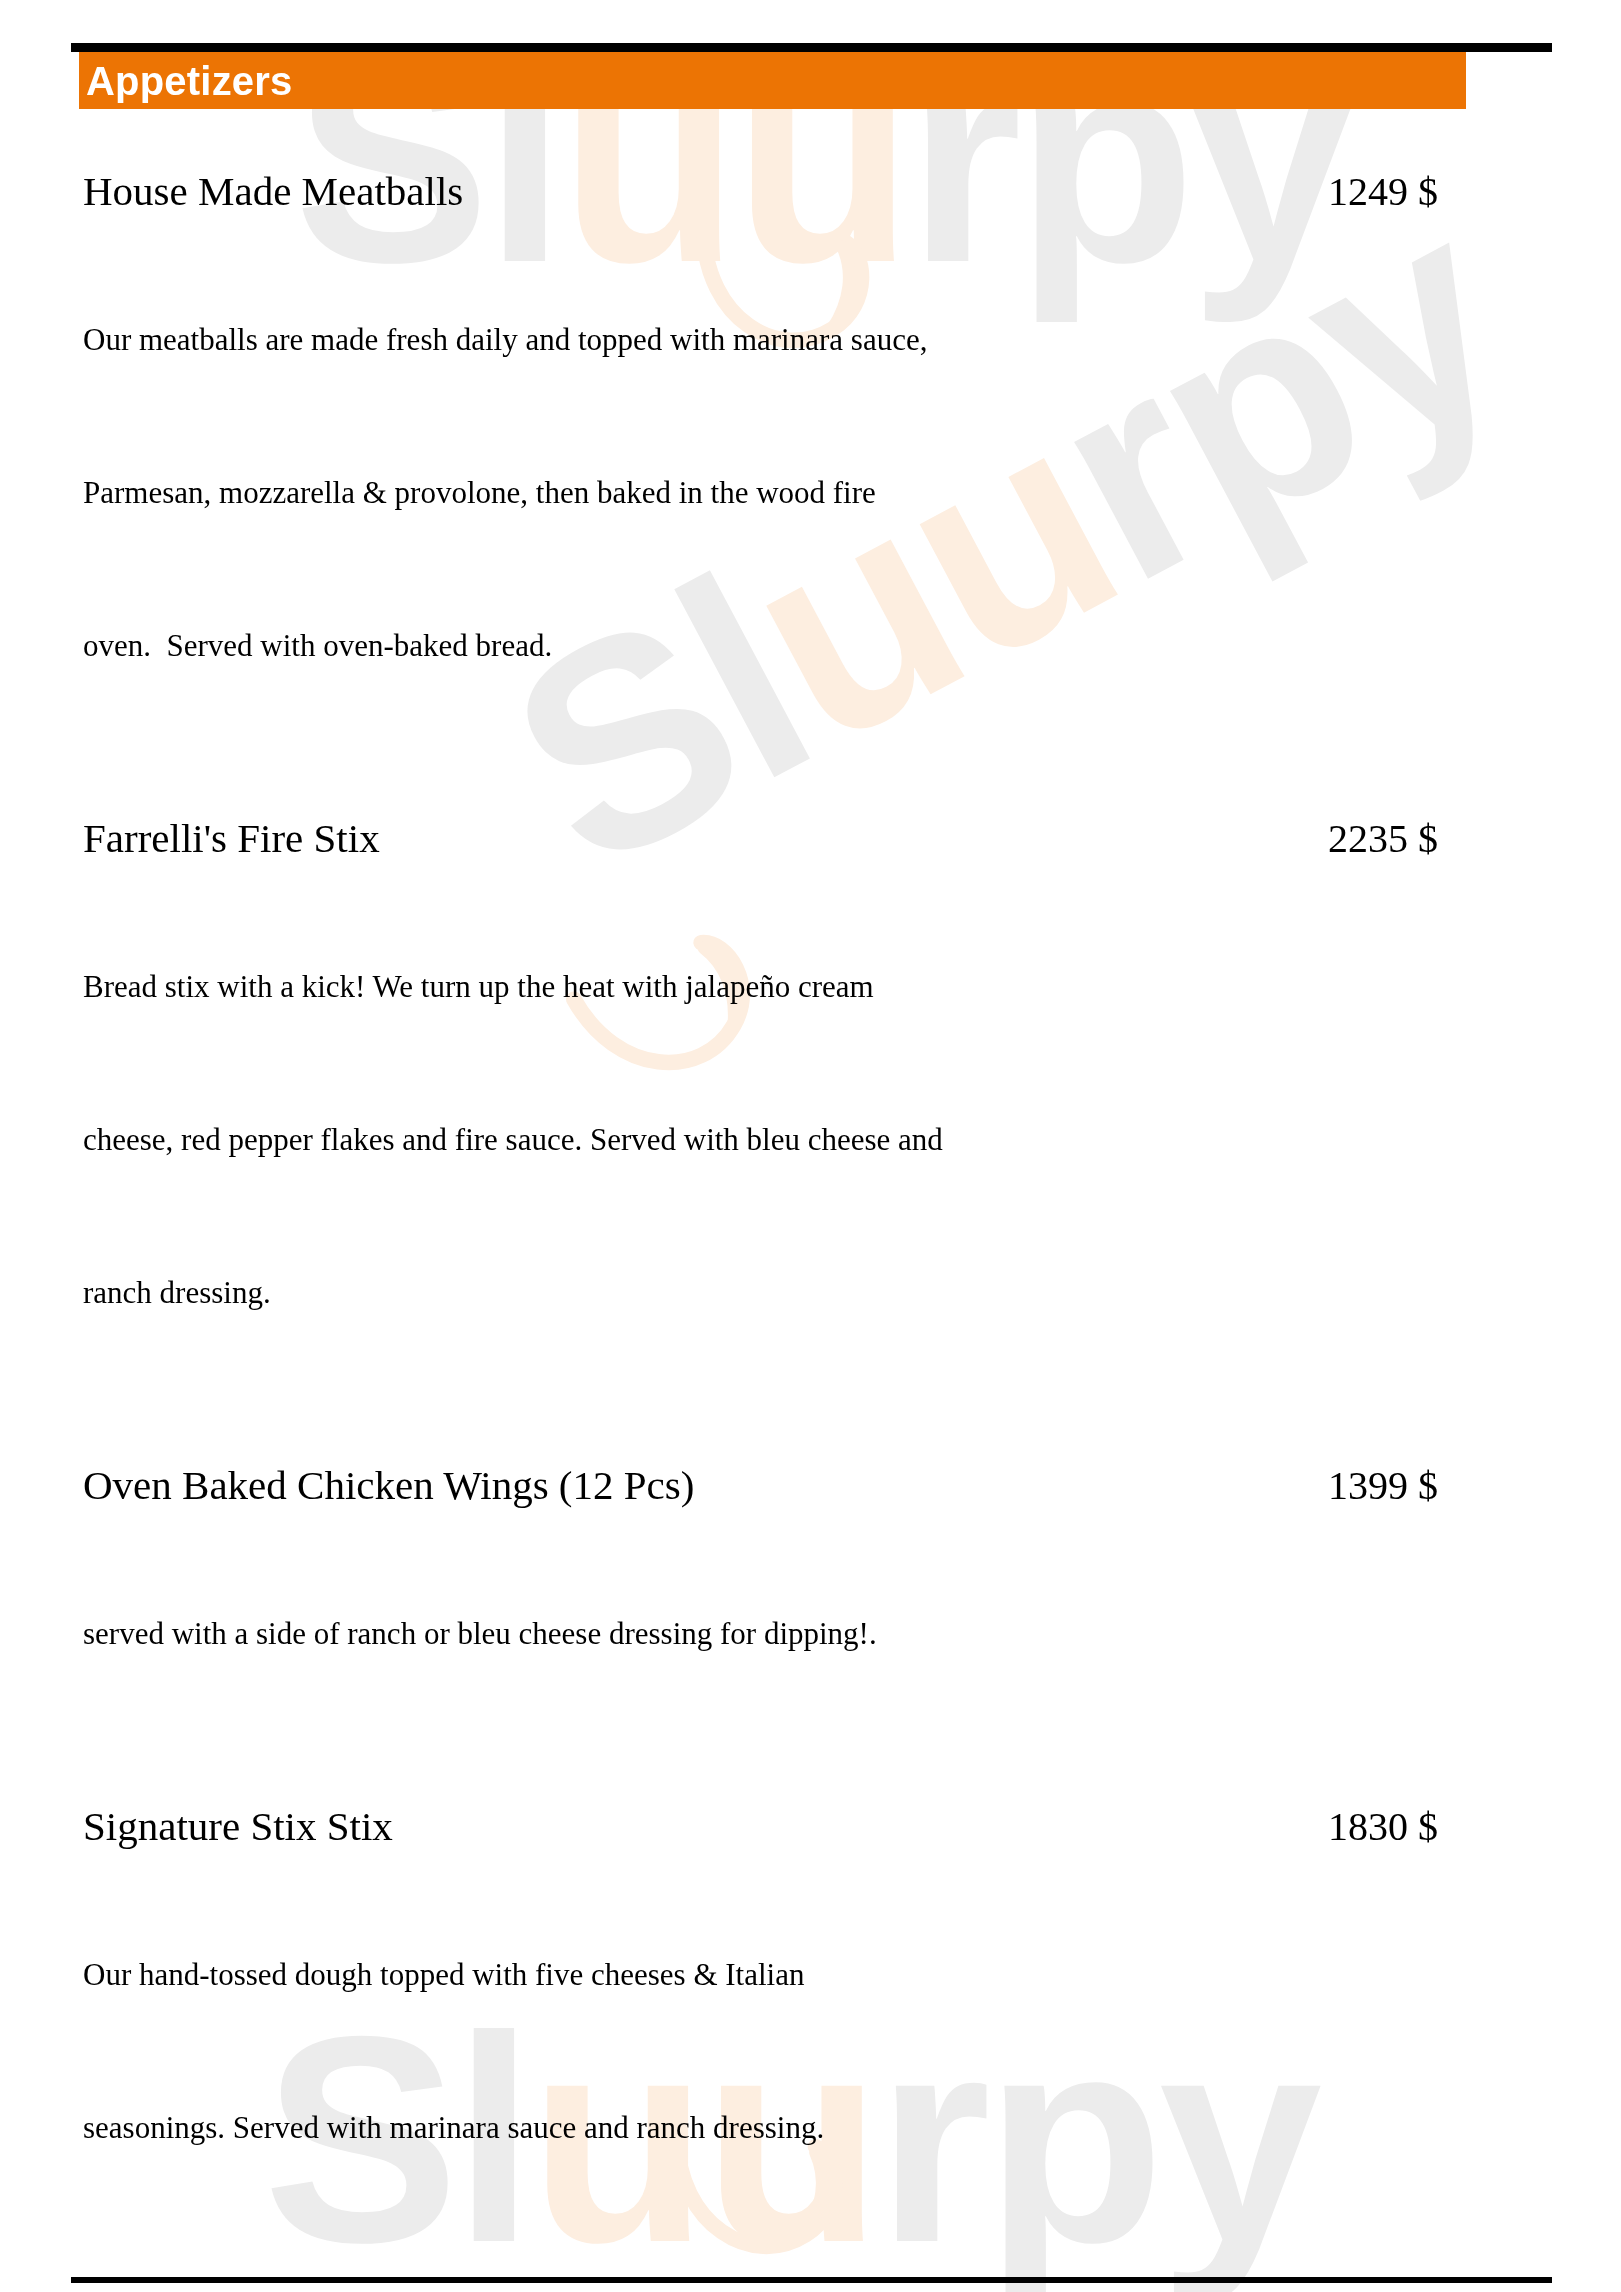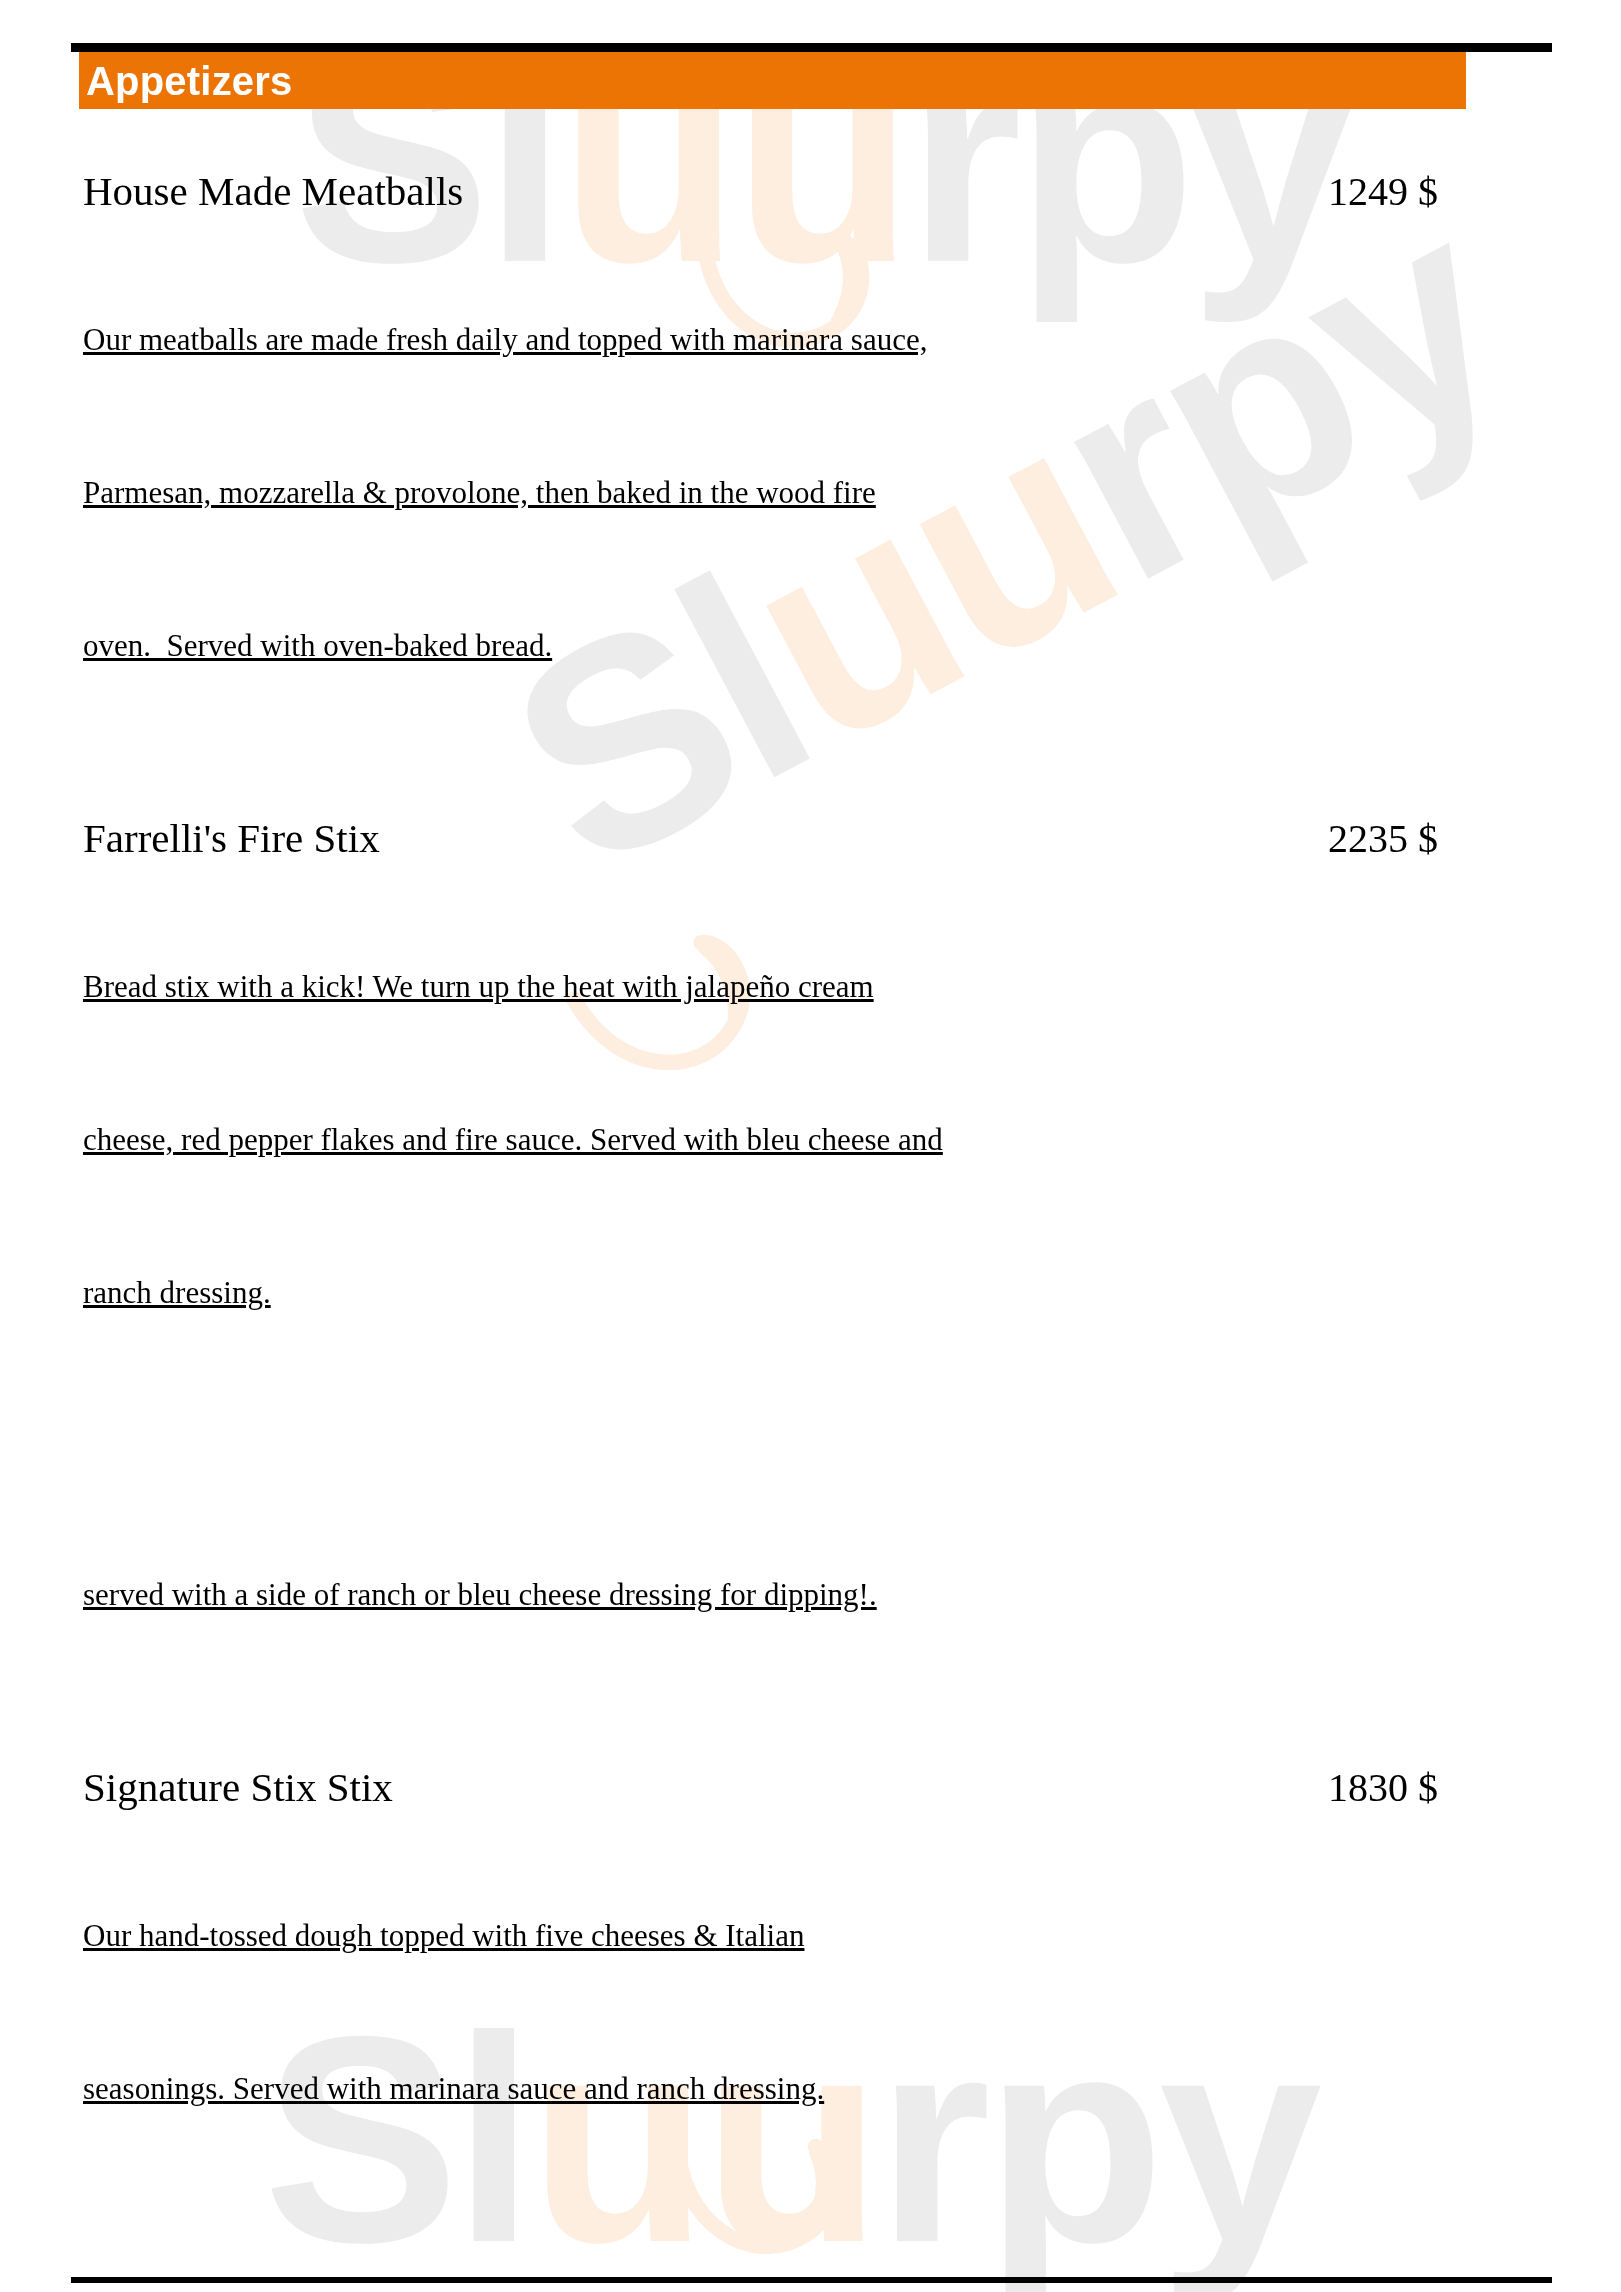--- a/index.html
+++ b/index.html
@@ -122,21 +122,21 @@
     line-height: 37px;
     white-space: nowrap;
   }
   .item-desc {
     margin-top: 2px;
     font-size: 31px;
     line-height: 51px;
     max-width: 1157px;
     white-space: pre-wrap;
   }
-  .desc-line { display: block; text-decoration: underline; }
+  .desc-line { display: block; }
 
   
   .footer-rule {
     position: absolute;
     left: 71px;
     bottom: 9.8px;
     width: 1481px;
     height: 5.9px;
     background: #000000;
     z-index: 2;
@@ -205,20 +205,24 @@
         <span class="item-price">2235 $</span>
       </div>
       <div class="item-desc">
         <span class="desc-line">Bread stix with a kick! We turn up the heat with jalapeño cream</span>
         <span class="desc-line">cheese, red pepper flakes and fire sauce. Served with bleu cheese and</span>
         <span class="desc-line">ranch dressing.</span>
       </div>
     </div>
 
     <div class="menu-item">
+      <div class="item-head">
+        <span class="item-name">Oven Baked Chicken Wings (12 Pcs)</span>
+        <span class="item-price">1399 $</span>
+      </div>
       <div class="item-desc">
         <span class="desc-line">served with a side of ranch or bleu cheese dressing for dipping!.</span>
       </div>
     </div>
 
     <div class="menu-item">
       <div class="item-head">
         <span class="item-name">Signature Stix Stix</span>
         <span class="item-price">1830 $</span>
       </div>

